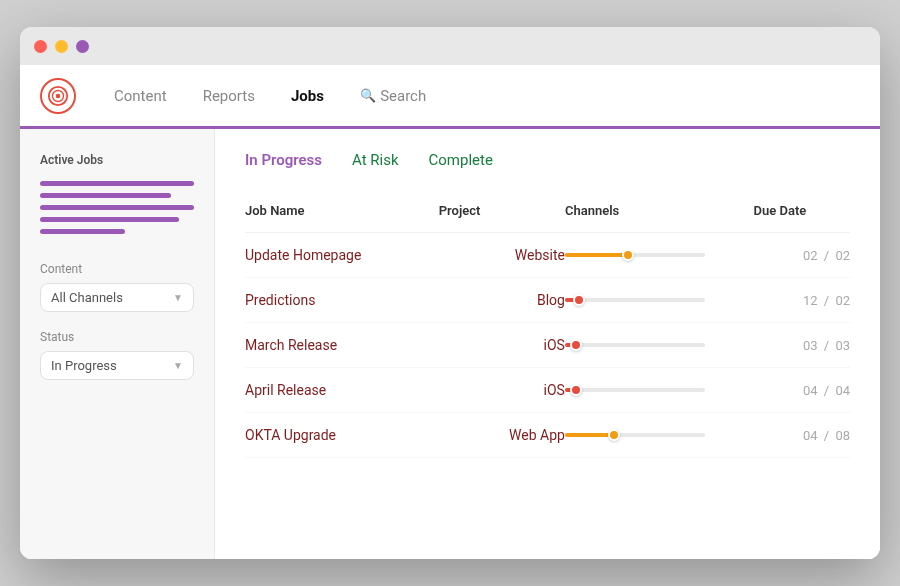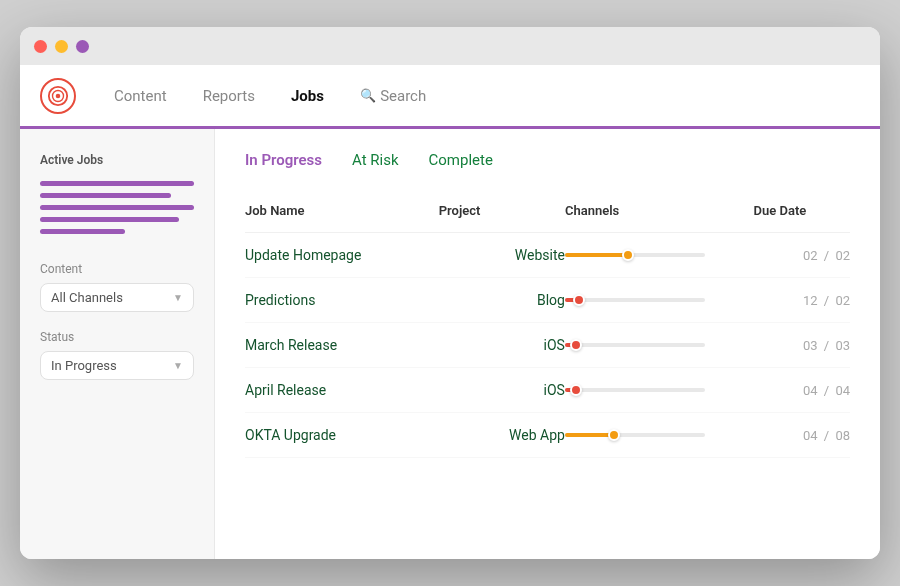--- a/index.html
+++ b/index.html
@@ -158,21 +158,21 @@
       font-size: 13px;
       font-weight: 600;
       color: #333;
       padding: 8px 0 14px 0;
       border-bottom: 1px solid #f0f0f0;
     }
     .table th.right { text-align: left; }
     .table td {
       padding: 14px 0;
       font-size: 14px;
-      color: #14532d;
+      color: #7f1d1d;
       border-bottom: 1px solid #f7f7f7;
       vertical-align: middle;
     }
     .table td.right { text-align: right; color: #888; font-size: 13px; }
 
     .progress-cell {
       display: flex;
       align-items: center;
       gap: 0;
       min-width: 160px;

